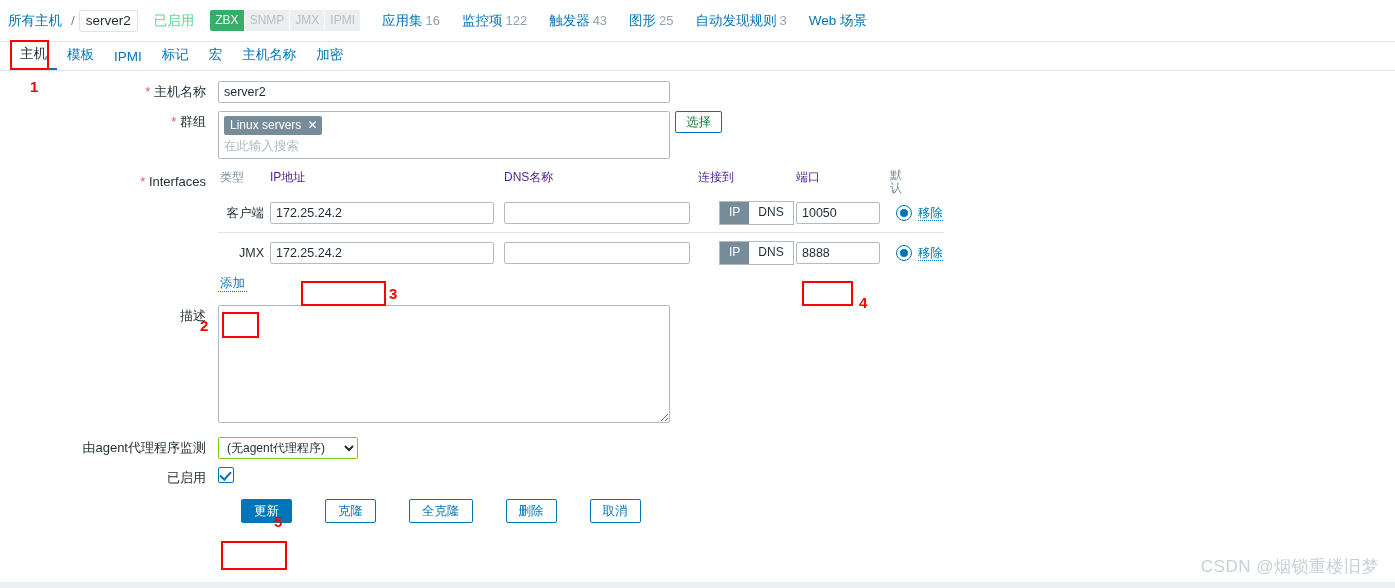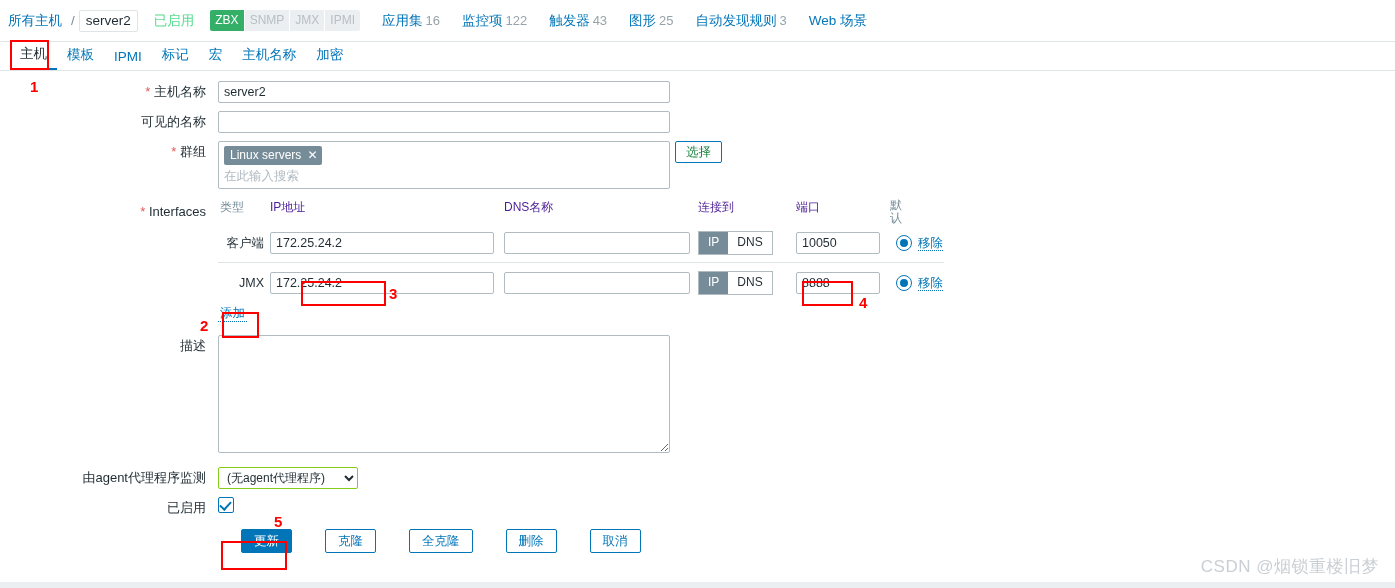--- a/index.html
+++ b/index.html
@@ -214,20 +214,21 @@
   .ip-input { width: 224px; }
   .dns-input { width: 186px; }
   .port-input { width: 84px; }
 
   .toggle {
     display: inline-flex;
     border: 1px solid #b0bbc2;
     border-radius: 0;
     overflow: hidden;
     height: 22px;
+    margin-left: 21px;
   }
   .toggle span {
     font-size: 12px;
     padding: 0 9px;
     line-height: 20px;
     background: #fff;
     color: #1f2c33;
     cursor: pointer;
   }
   .toggle span.on {
@@ -410,24 +411,20 @@
   <a class="tab" href="#">加密</a>
 </div>
 
 <div class="form-area">
 
   <div class="row">
     <div class="lbl"><span class="req">*</span> <span>主机名称</span></div>
     <input class="txt txt-wide" value="server2" style="">
   </div>
 
-  <div class="row">
-    <div class="lbl">可见的名称</div>
-    <input class="txt txt-wide" value="" style="">
-  </div>
 
   <div class="row" style="margin-bottom:10px;">
     <div class="lbl"><span class="req">*</span> <span>群组</span></div>
     <div class="multiselect">
       <span class="chip"><span>Linux servers</span><span class="chip-x">✕</span></span>
       <div class="ms-placeholder">在此输入搜索</div>
     </div>
     <button class="btn-select">选择</button>
   </div>
 

